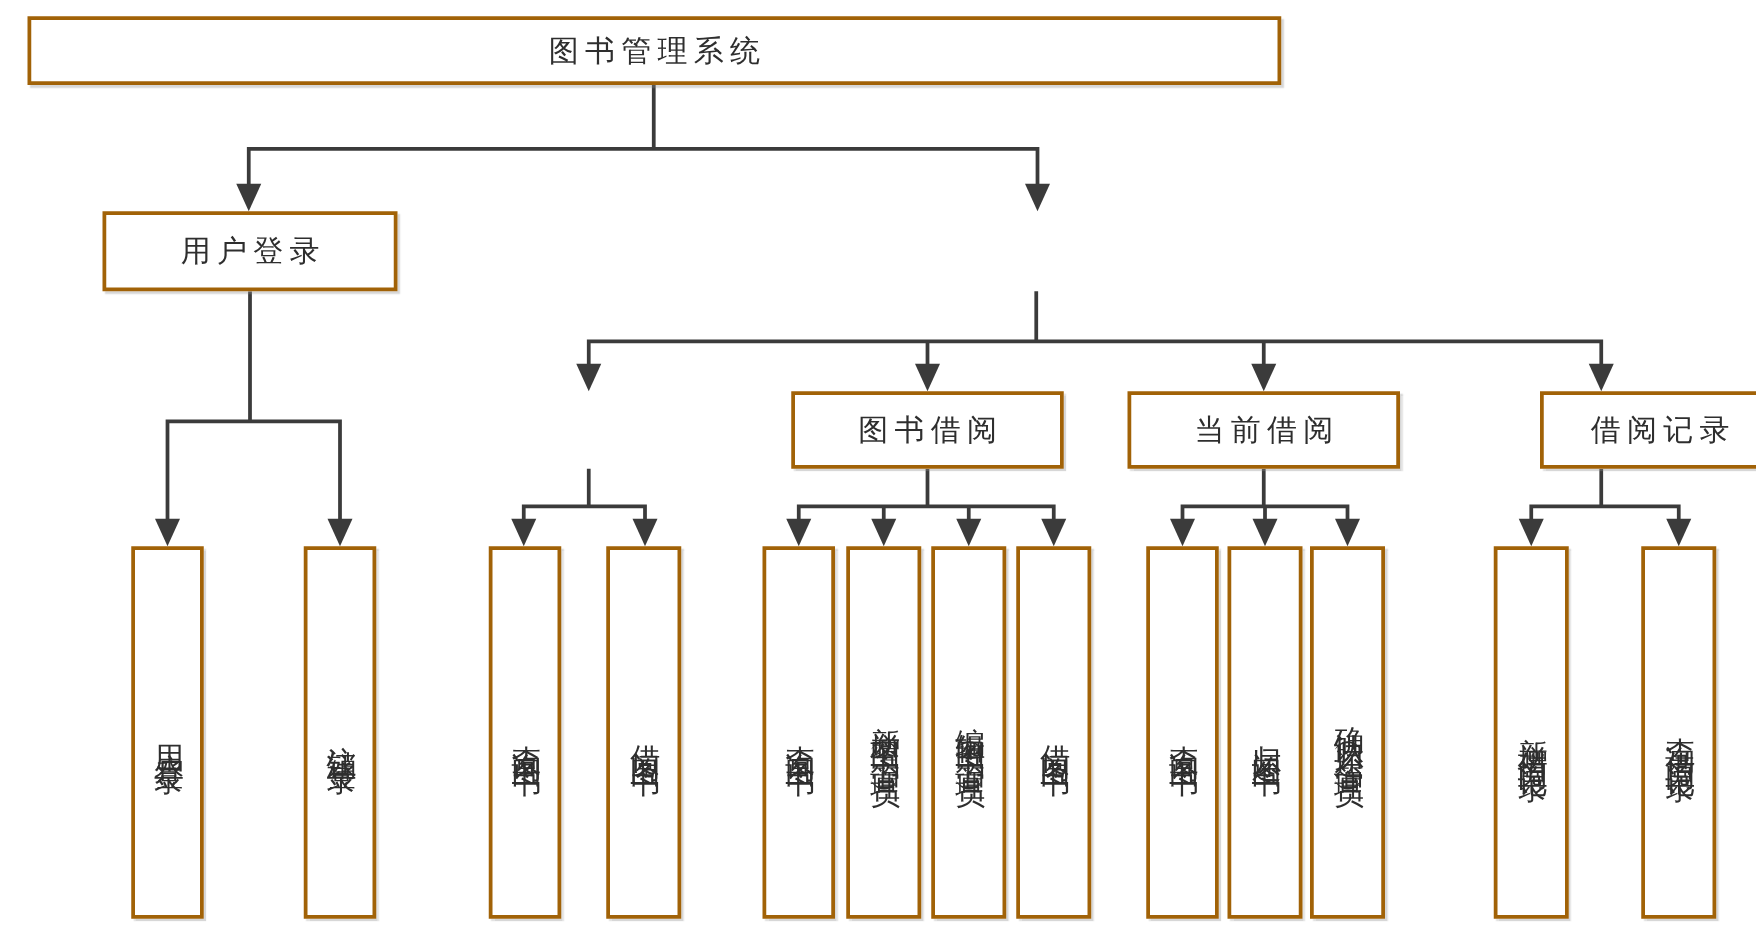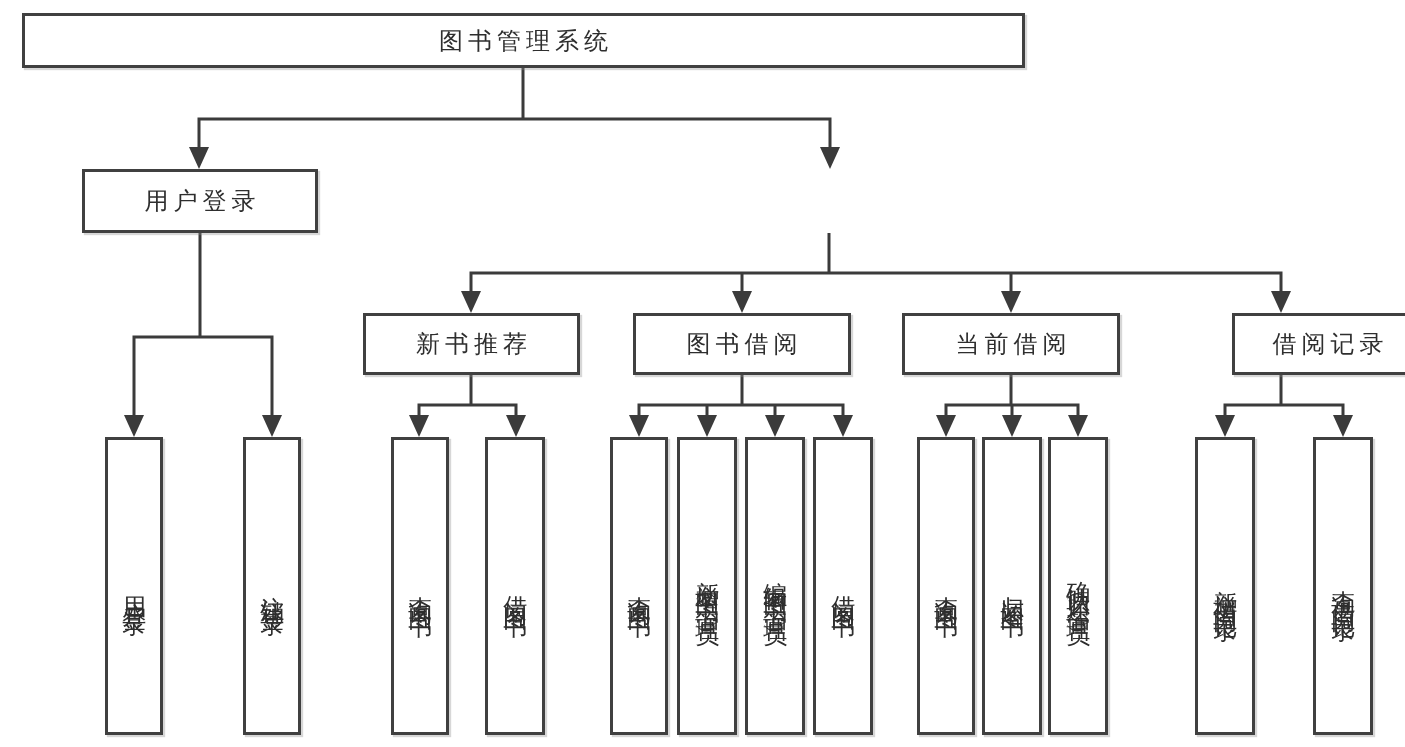--- a/index.html
+++ b/index.html
@@ -3,21 +3,21 @@
 <meta charset="utf-8">
 <style>
   html,body{margin:0;padding:0;background:#ffffff;}
   .canvas{
     position:relative;width:1405px;height:747px;background:#ffffff;overflow:hidden;
     font-family:"Liberation Sans","DejaVu Sans",sans-serif;
   }
   .wires{position:absolute;left:0;top:0;width:1405px;height:747px;}
   .box{
     position:absolute;box-sizing:border-box;background:#ffffff;
-    border:3px solid #404040;
+    border:3px solid #a16207;
     display:flex;align-items:center;justify-content:center;
     color:#2e2e2e;
     box-shadow:2px 2px 1px rgba(140,140,140,0.35);
   }
   .hbox{font-size:24px;letter-spacing:5px;white-space:nowrap;}
   .hbox span{margin-right:-5px;} 
   .leaf{font-size:24px;}
   .vtext{
     writing-mode:vertical-rl;text-orientation:mixed;
     letter-spacing:6px;line-height:1.1;
@@ -92,23 +92,20 @@
   </svg>
 
   <div class="box hbox n-root">
     <span>图书管理系统</span>
   </div>
 
   <div class="box hbox n-login">
     <span>用户登录</span>
   </div>
 
-  <div class="box hbox n-newrec">
-    <span>新书推荐</span>
-  </div>
   <div class="box hbox n-current">
     <span>当前借阅</span>
   </div>
   <div class="box hbox n-borrow">
     <span>图书借阅</span>
   </div>
   <div class="box hbox n-records">
     <span>借阅记录</span>
   </div>
 

